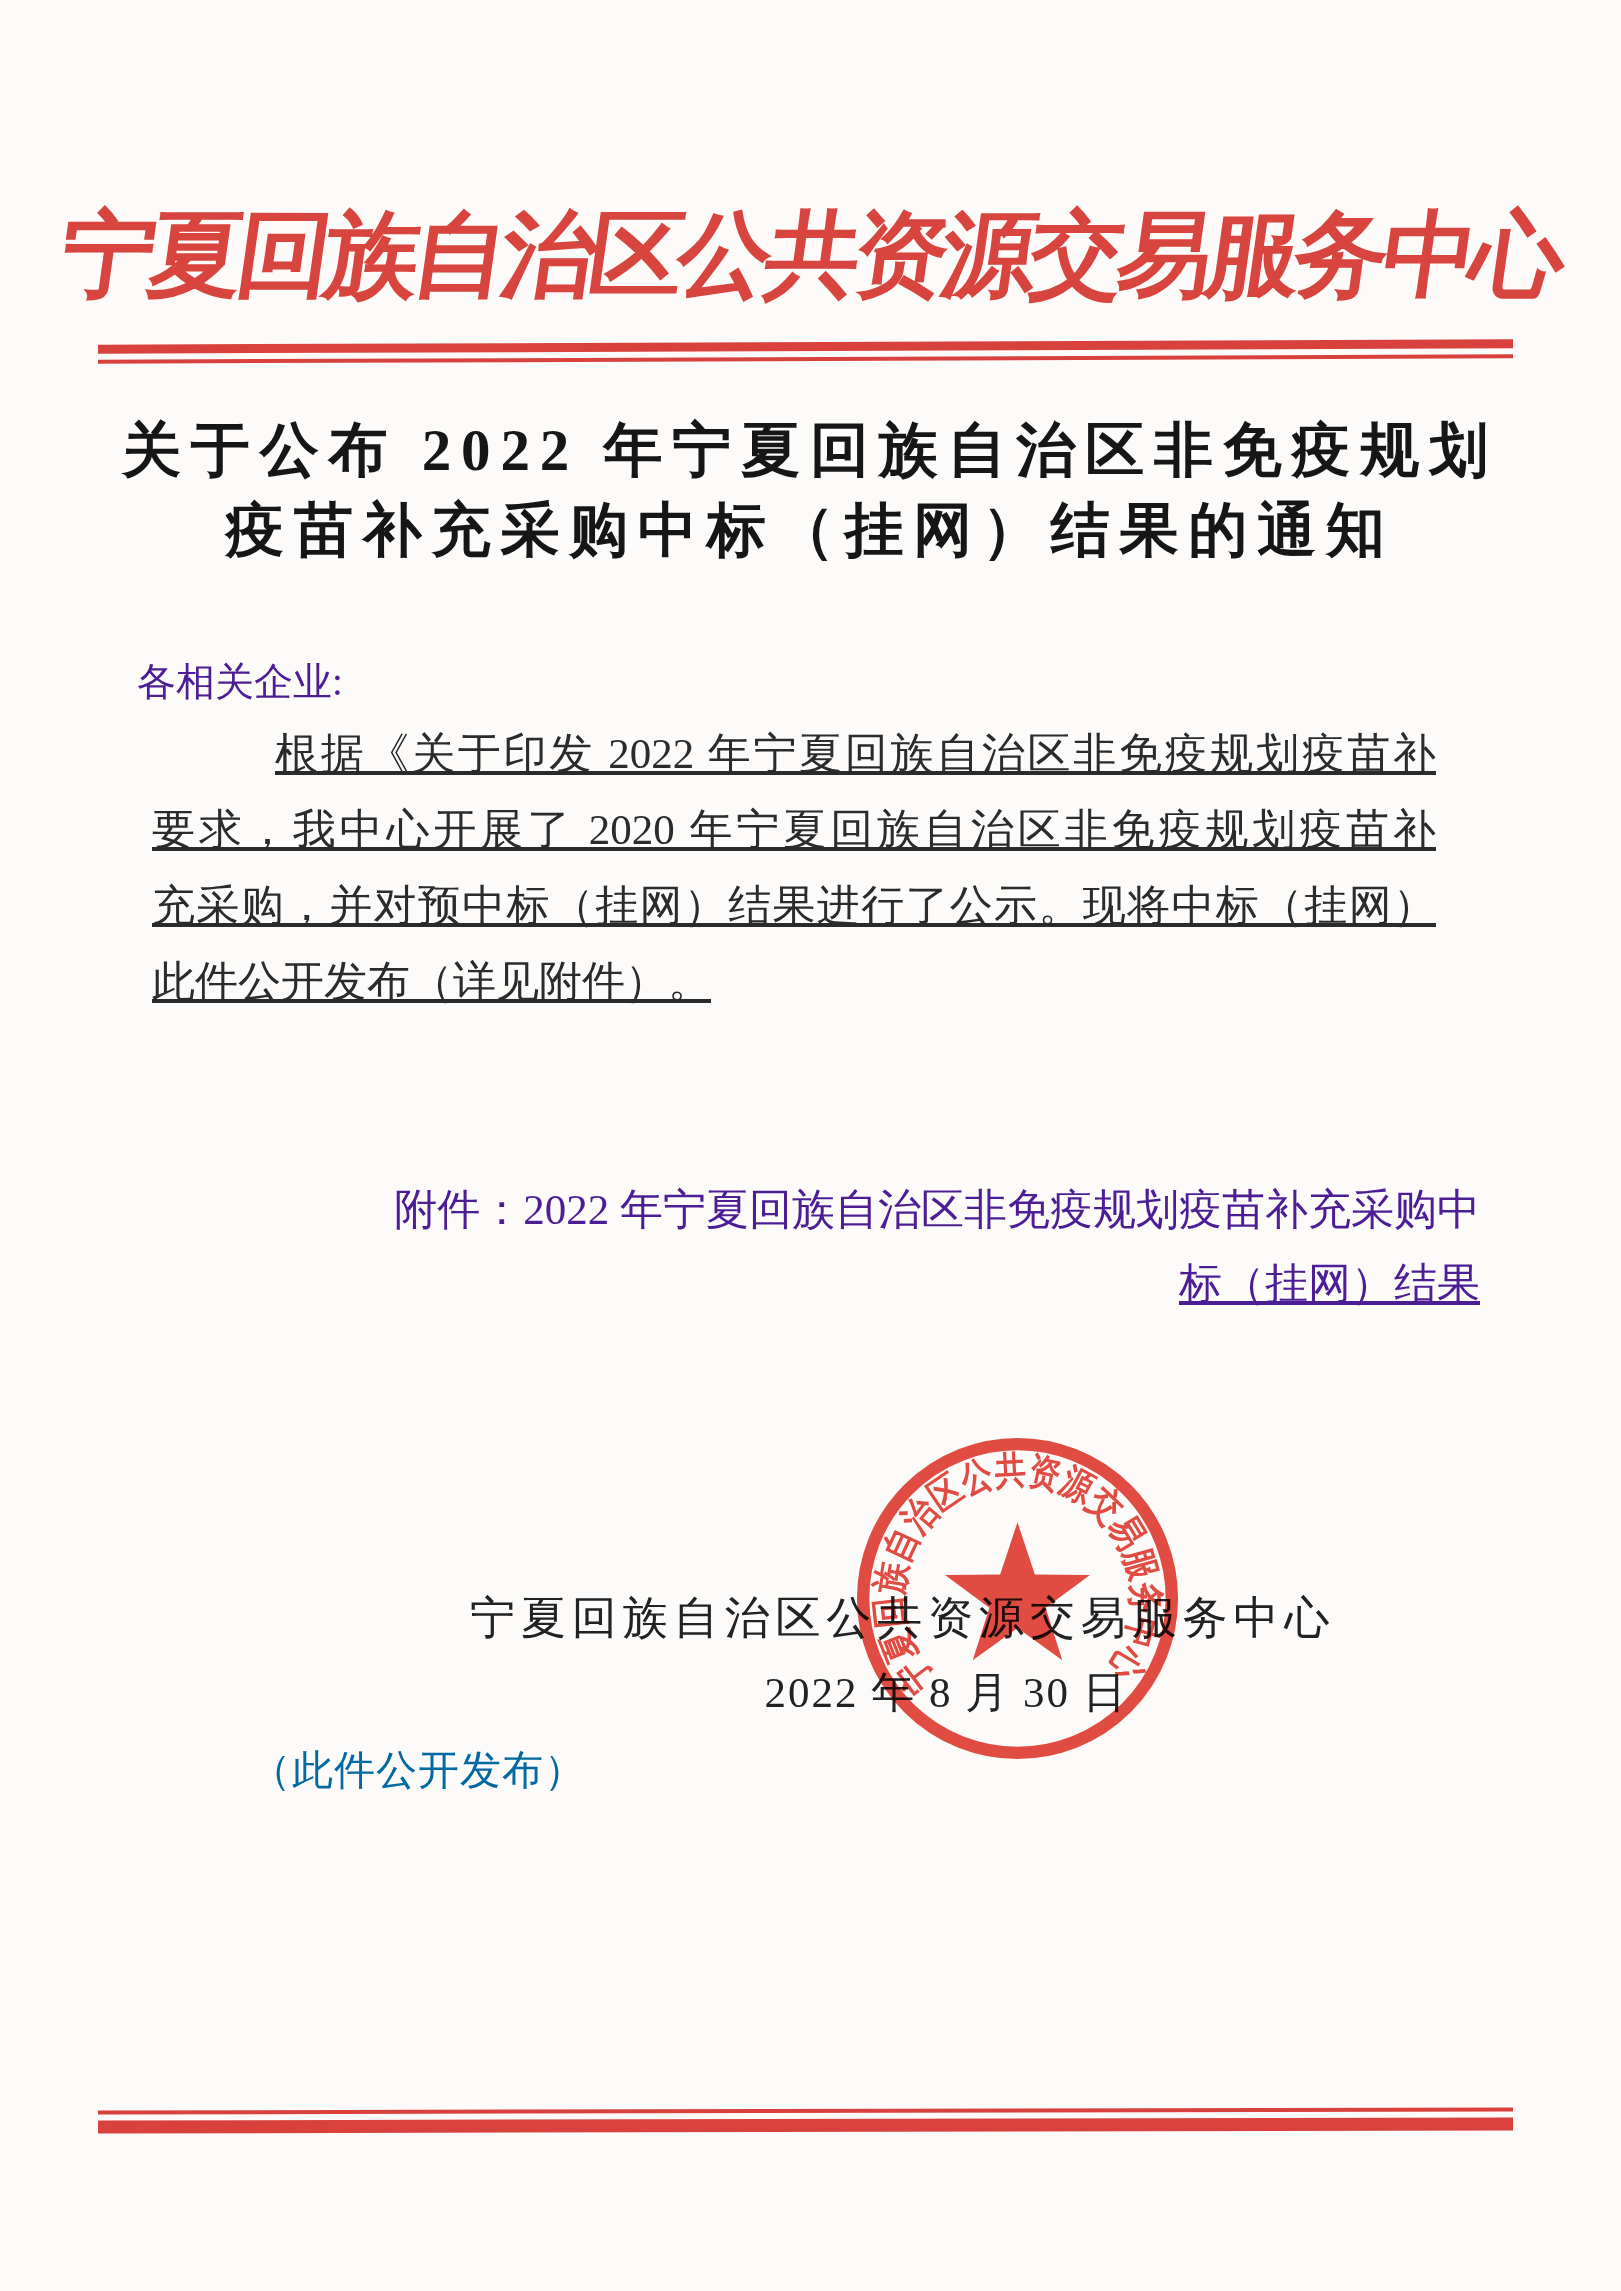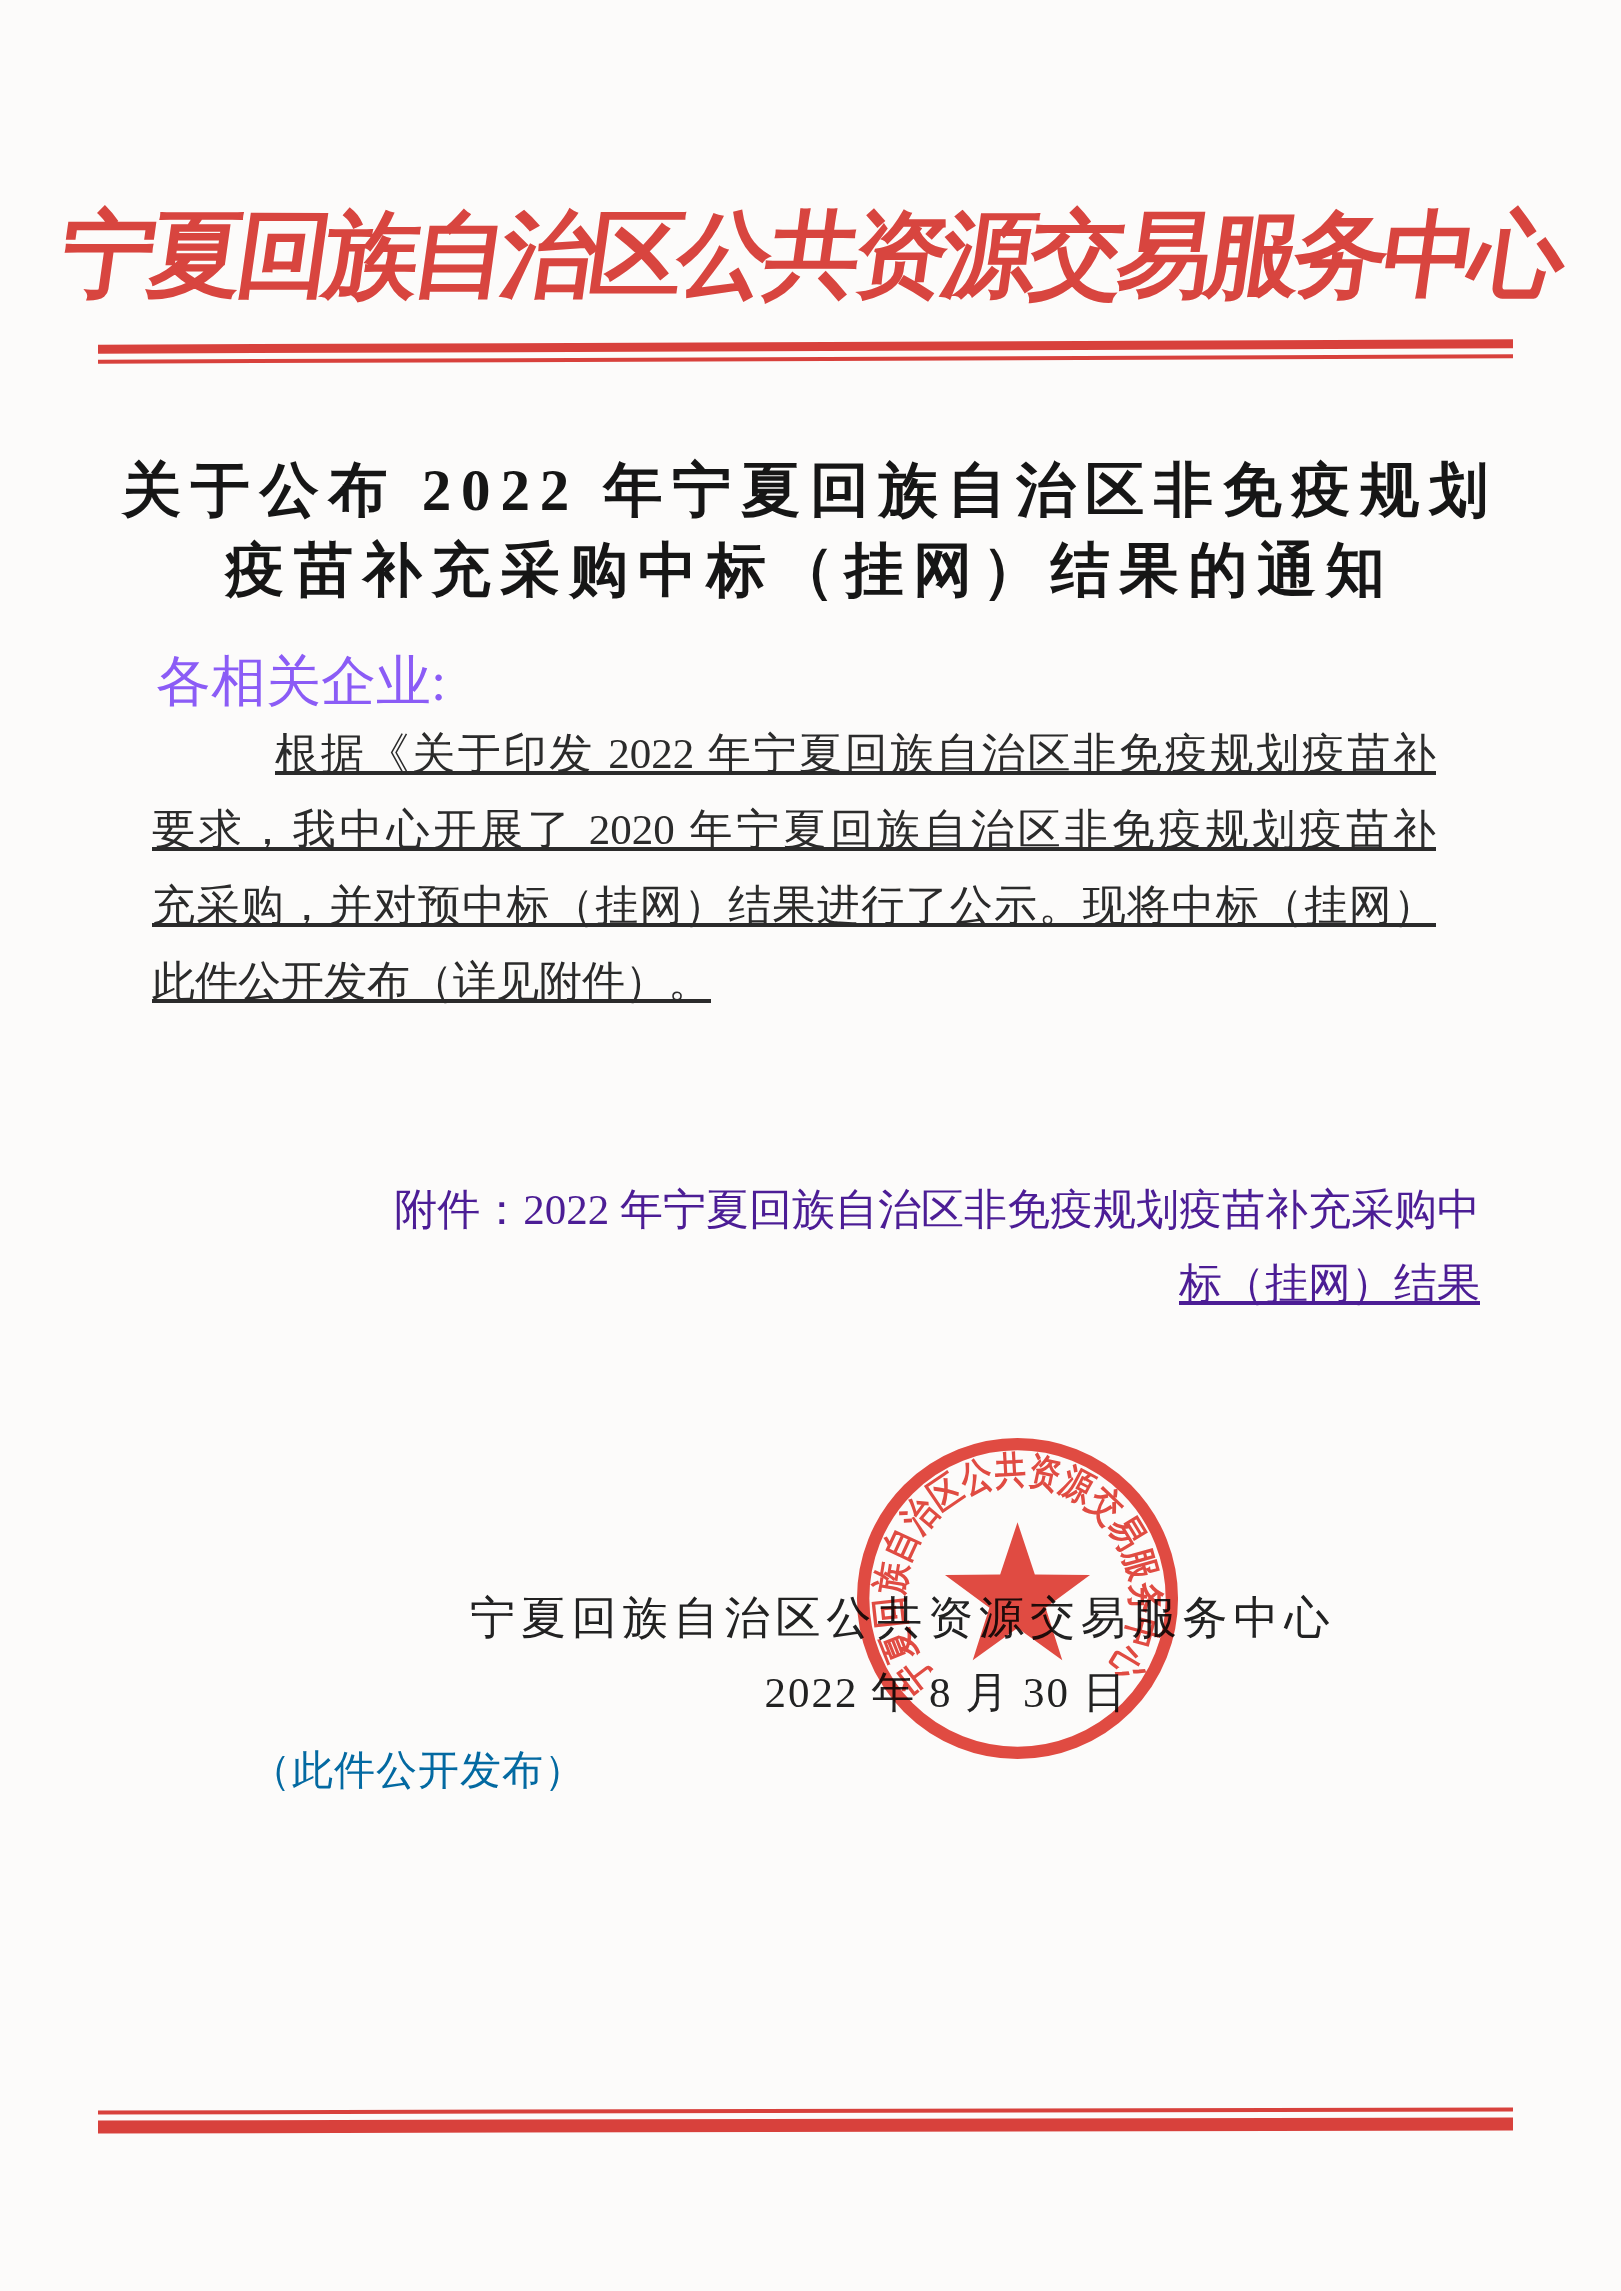--- a/index.html
+++ b/index.html
@@ -19,25 +19,25 @@
     transform:skewX(-8deg);
   }
   .rule{position:absolute; left:98px; width:1415px; background:var(--red-rule);}
   .rule-thick-top{top:342px; height:8.8px; transform:rotate(-0.22deg);}
   .rule-thin-top{top:357px; height:3.9px; transform:rotate(-0.22deg);}
   .rule-thin-bottom{top:2109px; height:3.9px; transform:rotate(-0.12deg);}
   .rule-thick-bottom{top:2119px; height:12.7px; transform:rotate(-0.12deg);}
   .doc-title{
     position:absolute; top:410px; left:75px; width:1470px;
     text-align:center; font-size:59px; font-weight:bold; line-height:80px;
-    letter-spacing:9.8px; color:#161616;margin-top:40px;
+    letter-spacing:9.8px; color:#161616;
   }
   .salutation{
-    position:absolute; top:659px; left:156px; font-size:55px; line-height:45px;
-    color:#8b5cf6;
+    position:absolute; top:659px; left:137px; font-size:39px; line-height:45px;
+    color:#4c1d95;
   }
   .body-par{
     position:absolute; top:716px; left:152px; width:1284px;
     font-size:43px; line-height:76px; color:#2b2b2b;text-decoration:underline;
   }
   .jline{text-align-last:justify; text-justify:inter-character;}
   .iline{padding-left:123px;}
   .attachment{
     position:absolute; top:1173px; left:245px; width:1235px;
     font-size:43px; line-height:74px; color:#4c1d95;text-align:right;

